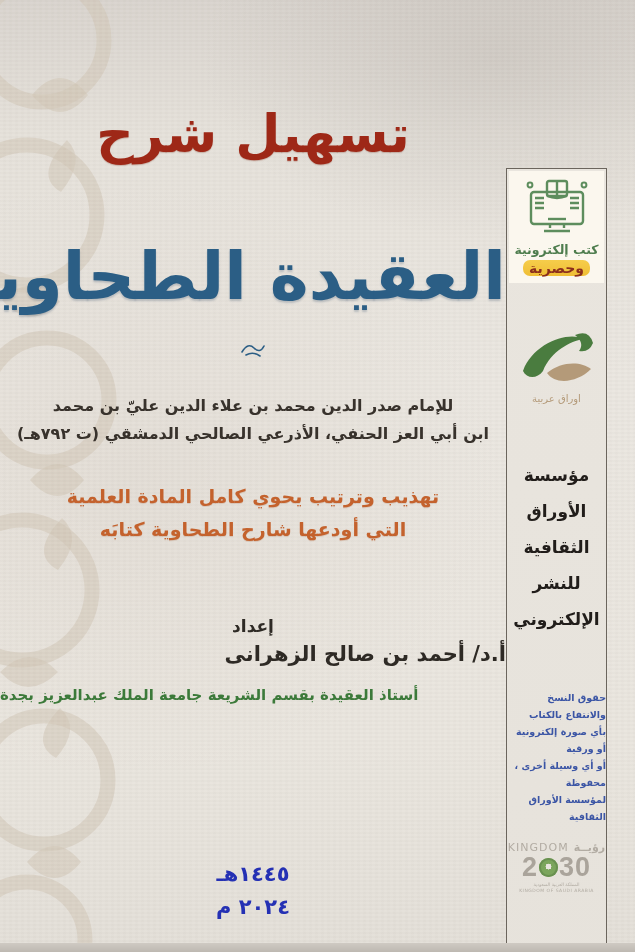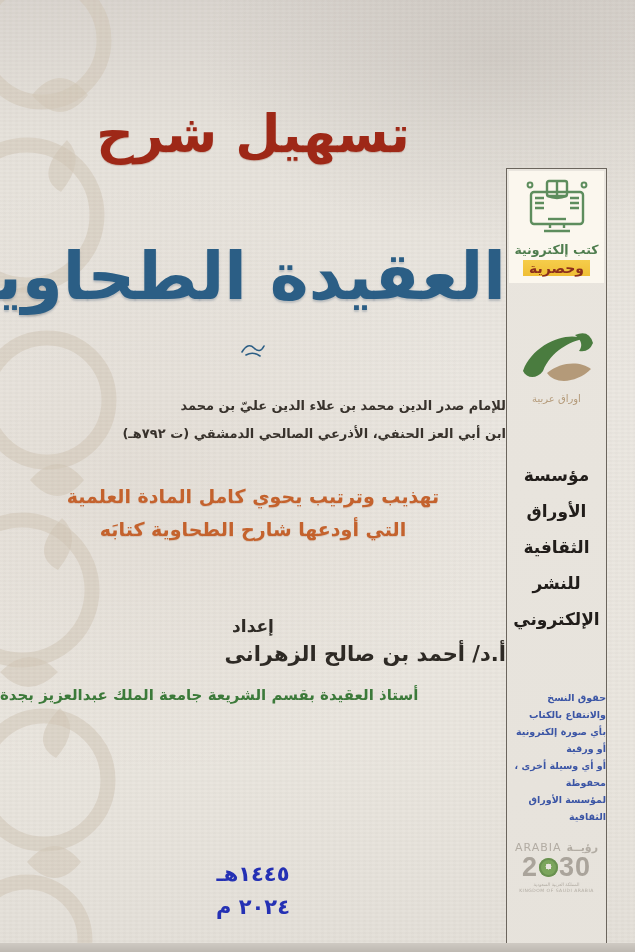--- a/index.html
+++ b/index.html
@@ -39,22 +39,22 @@
     position:absolute;top:238px;left:0;width:100%;
     text-align:center;direction:rtl;
     font-size:66px;font-weight:bold;color:#2b5e85;
     letter-spacing:0;
     text-shadow:0 2px 2px rgba(30,60,90,.22);
     white-space:nowrap;
   }
   .title-flourish{position:absolute;top:342px;left:240px;}
   .author{
     position:absolute;top:392px;left:0;width:100%;
-    direction:rtl;
-    font-size:13px;font-weight:bold;color:#38322c;line-height:28px;
+    text-align:center;direction:rtl;
+    font-size:16px;font-weight:bold;color:#38322c;line-height:28px;
   }
   .subtitle{
     position:absolute;top:480px;left:0;width:100%;
     text-align:center;direction:rtl;
     font-size:19px;font-weight:bold;color:#c4622d;line-height:33px;
     text-shadow:0 1px 0 rgba(150,70,30,.15);
   }
   .prepared-label{
     position:absolute;top:616px;left:0;width:100%;
     text-align:center;direction:rtl;
@@ -85,21 +85,21 @@
   }
   .ebook-badge{
     position:absolute;left:2px;top:2px;width:95px;
     background:#fbf7ee;
     text-align:center;padding:8px 0 6px 0;
   }
   .ebook-caption{direction:rtl;font-size:12.5px;font-weight:bold;color:#4e7d4e;margin-top:3px;}
   .ebook-exclusive{
     display:inline-block;direction:rtl;margin-top:3px;padding:0 6px;
     font-size:14px;font-weight:bold;color:#8c2f1c;
-    background:linear-gradient(180deg,#f6cd4b,#efbe35);border-radius:0;
+    background:linear-gradient(180deg,#f6cd4b,#efbe35);border-radius:7px;
   }
   .awraq-logo{position:absolute;left:0;top:160px;width:100%;text-align:center;}
   .awraq-caption{direction:rtl;font-size:10px;color:#b49a79;margin-top:-2px;}
   .publisher{
     position:absolute;left:0;top:288px;width:100%;
     text-align:center;direction:rtl;
     font-size:17px;font-weight:bold;color:#211d1a;line-height:36px;
   }
   .copyright{
     position:absolute;left:0;top:520px;width:100%;
@@ -228,21 +228,21 @@
 
     <div class="copyright">
       <div>حقوق النسخ والانتفاع بالكتاب</div>
       <div>بأي صورة إلكترونية أو ورقية</div>
       <div>أو أي وسيلة أخرى ، محفوظة</div>
       <div>لمؤسسة الأوراق الثقافية</div>
     </div>
 
     <div class="vision">
       <div class="vision-row1">
-        <span>ARABIA</span>
+        <span>KINGDOM</span>
         <span class="ar">رؤيــة</span>
       </div>
       <div class="vision-year">
         <span>2</span>
         <span class="palm-emblem"></span>
         <span>30</span>
       </div>
       <div class="vision-country">
         <div>المملكة العربية السعودية</div>
         <div>KINGDOM OF SAUDI ARABIA</div>

